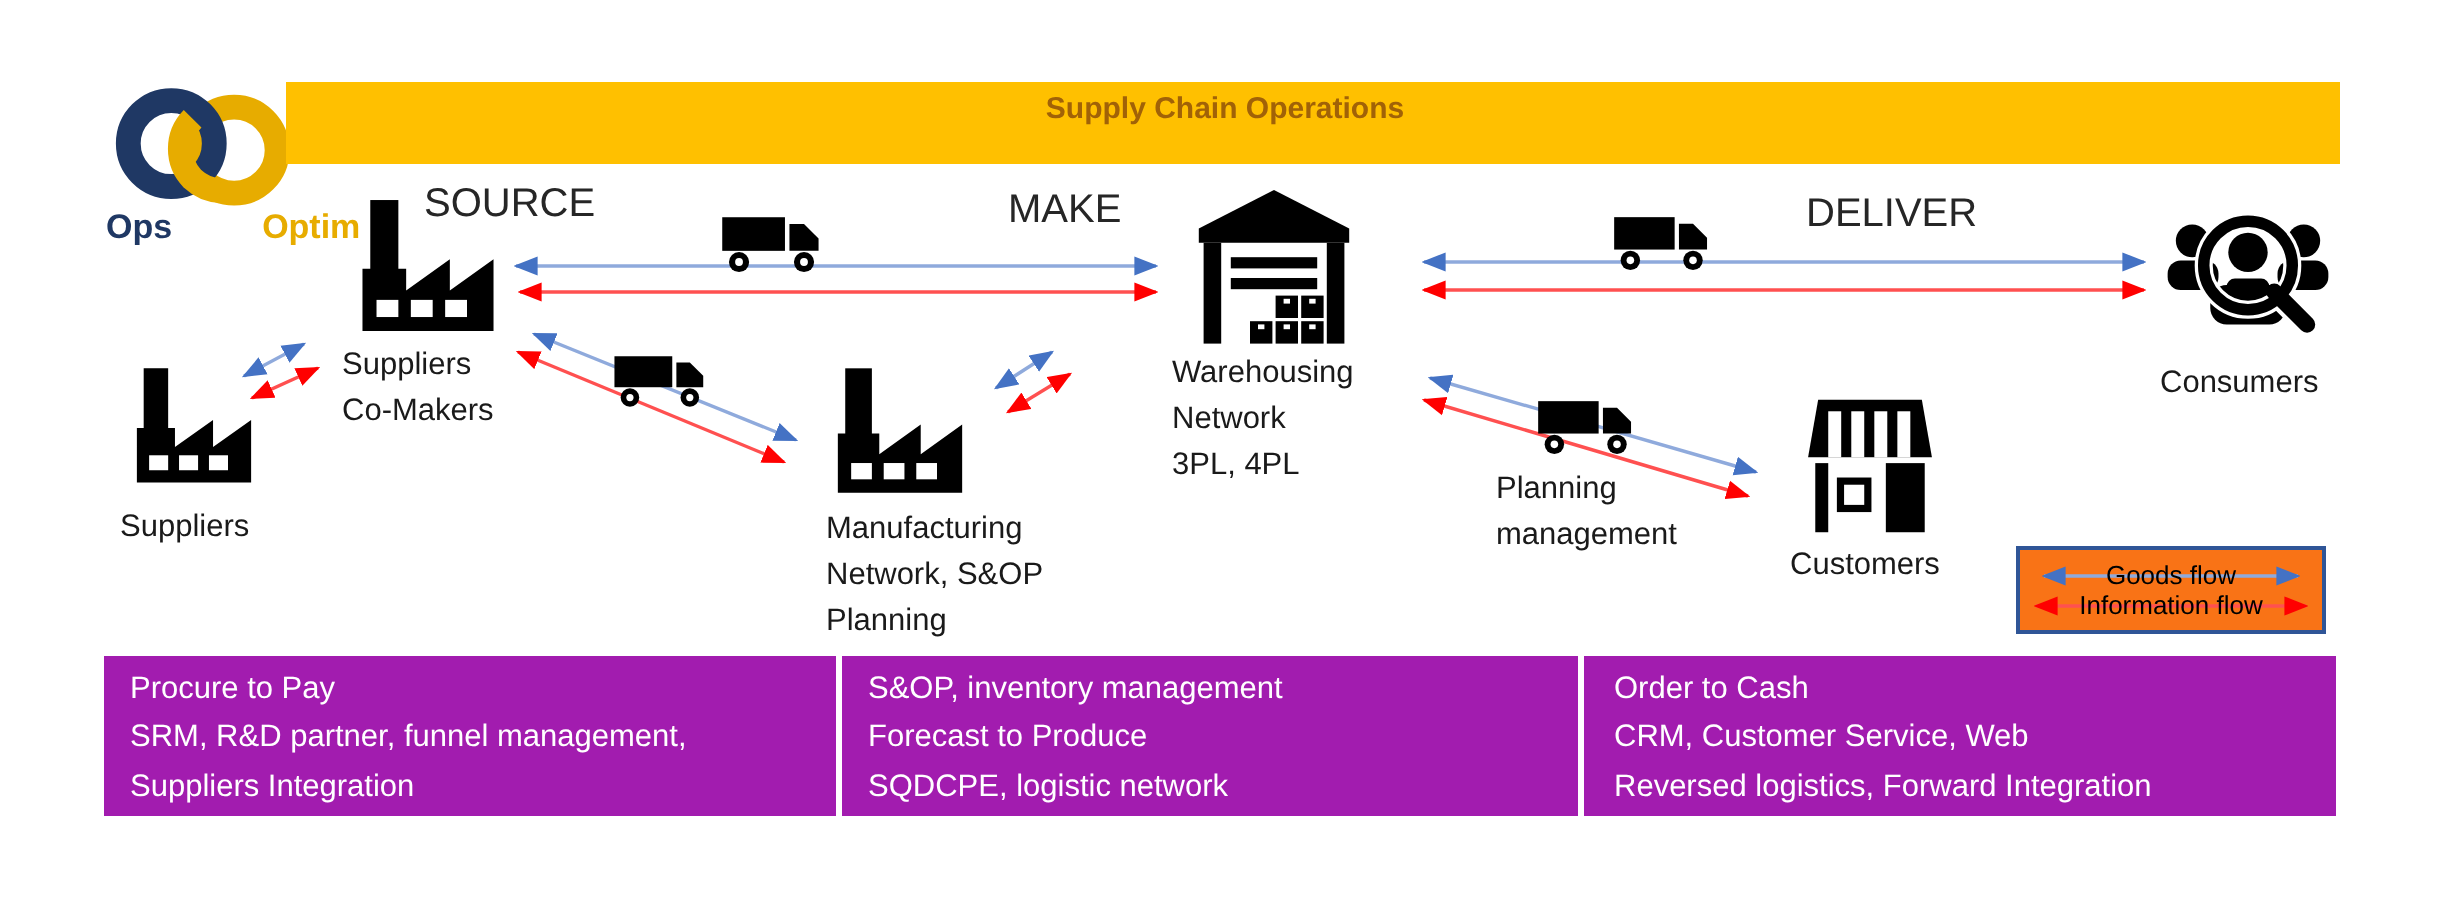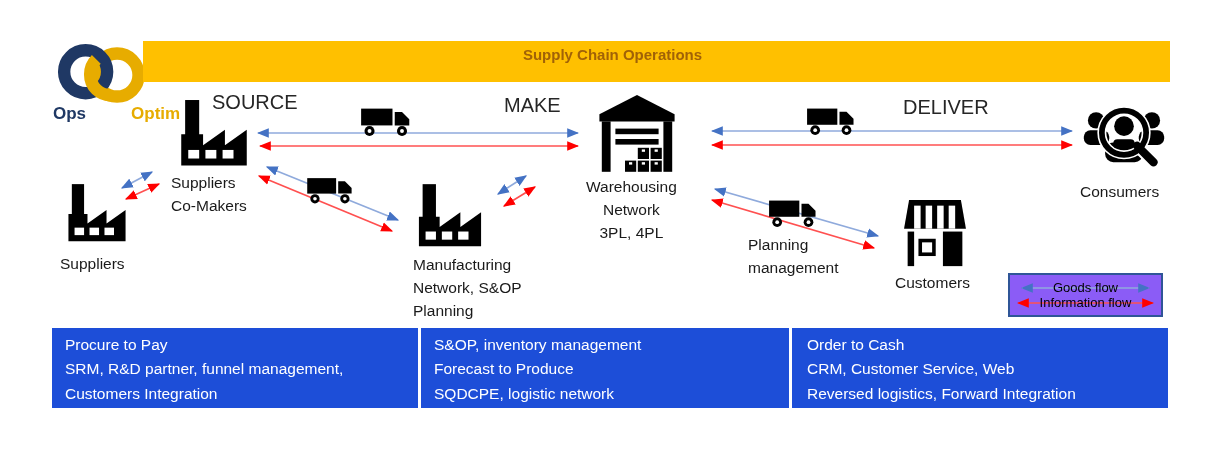--- a/index.html
+++ b/index.html
@@ -15,25 +15,25 @@
   .logo-text .ops{color:#1F3864;} .logo-text .optim{color:#E7AC00;margin-left:45px;}
   
   .stage-lbl{font-size:20px;color:#262626;}
   
   .lbl{font-size:15.5px;line-height:1.48;color:#1a1a1a;}
   .lbl span{display:block;}
   
   .overlay{left:0;top:0;width:1220px;height:452px;pointer-events:none;z-index:2;}
   .icon{z-index:1;} .truck{z-index:3;}
   
-  .legend{left:1008px;top:273px;width:155px;height:44px;border:2px solid #2F5597;box-sizing:border-box;z-index:3;background:#8b5cf6;}
+  .legend{left:1008px;top:273px;width:155px;height:44px;border:2px solid #2F5597;box-sizing:border-box;z-index:3;background:#f97316;}
   .legend .txt{position:absolute;width:100%;text-align:center;font-size:13px;color:#000;}
   
   .bands{left:52px;top:328px;width:1116px;height:80px;display:flex;column-gap:3px;}
-  .band{background:#1d4ed8;color:#ffffff;font-size:15.5px;line-height:1.58;padding:5px 13px;box-sizing:border-box;}
+  .band{background:#a21caf;color:#ffffff;font-size:15.5px;line-height:1.58;padding:5px 13px;box-sizing:border-box;}
   .band span{display:block;white-space:nowrap;}
   .band.b1{width:366px;} .band.b2{width:368px;} .band.b3{flex:1;padding-left:15px;}
 </style>
 </head>
 <body>
 
 <div class="stage">
 
   <svg width="0" height="0" style="position:absolute" aria-hidden="true">
     <defs>
@@ -174,21 +174,21 @@
     <span>Co-Makers</span>
   </div>
   <div class="abs lbl" style="left:60px;top:253px;">
     <span>Suppliers</span>
   </div>
   <div class="abs lbl" style="left:413px;top:254px;">
     <span>Manufacturing</span>
     <span>Network, S&amp;OP</span>
     <span>Planning</span>
   </div>
-  <div class="abs lbl" style="left:586px;top:176px;text-align:center;">
+  <div class="abs lbl" style="left:586px;top:176px;">
     <span>Warehousing</span>
     <span>Network</span>
     <span>3PL, 4PL</span>
   </div>
   <div class="abs lbl" style="left:748px;top:234px;">
     <span>Planning</span>
     <span>management</span>
   </div>
   <div class="abs lbl" style="left:895px;top:272px;">
     <span>Customers</span>
@@ -203,21 +203,21 @@
       <line x1="8" y1="28" x2="143" y2="28" stroke="#FF5050" stroke-width="1.7" marker-start="url(#ar)" marker-end="url(#ar)"></line>
     </svg>
     <div class="txt" style="top:5px;">Goods flow</div>
     <div class="txt" style="top:20px;">Information flow</div>
   </div>
 
   <div class="abs bands">
     <div class="band b1">
       <span>Procure to Pay</span>
       <span>SRM, R&amp;D partner, funnel management,</span>
-      <span>Customers Integration</span>
+      <span>Suppliers Integration</span>
     </div>
     <div class="band b2">
       <span>S&amp;OP, inventory management</span>
       <span>Forecast to Produce</span>
       <span>SQDCPE, logistic network</span>
     </div>
     <div class="band b3">
       <span>Order to Cash</span>
       <span>CRM, Customer Service, Web</span>
       <span>Reversed logistics, Forward Integration</span>

